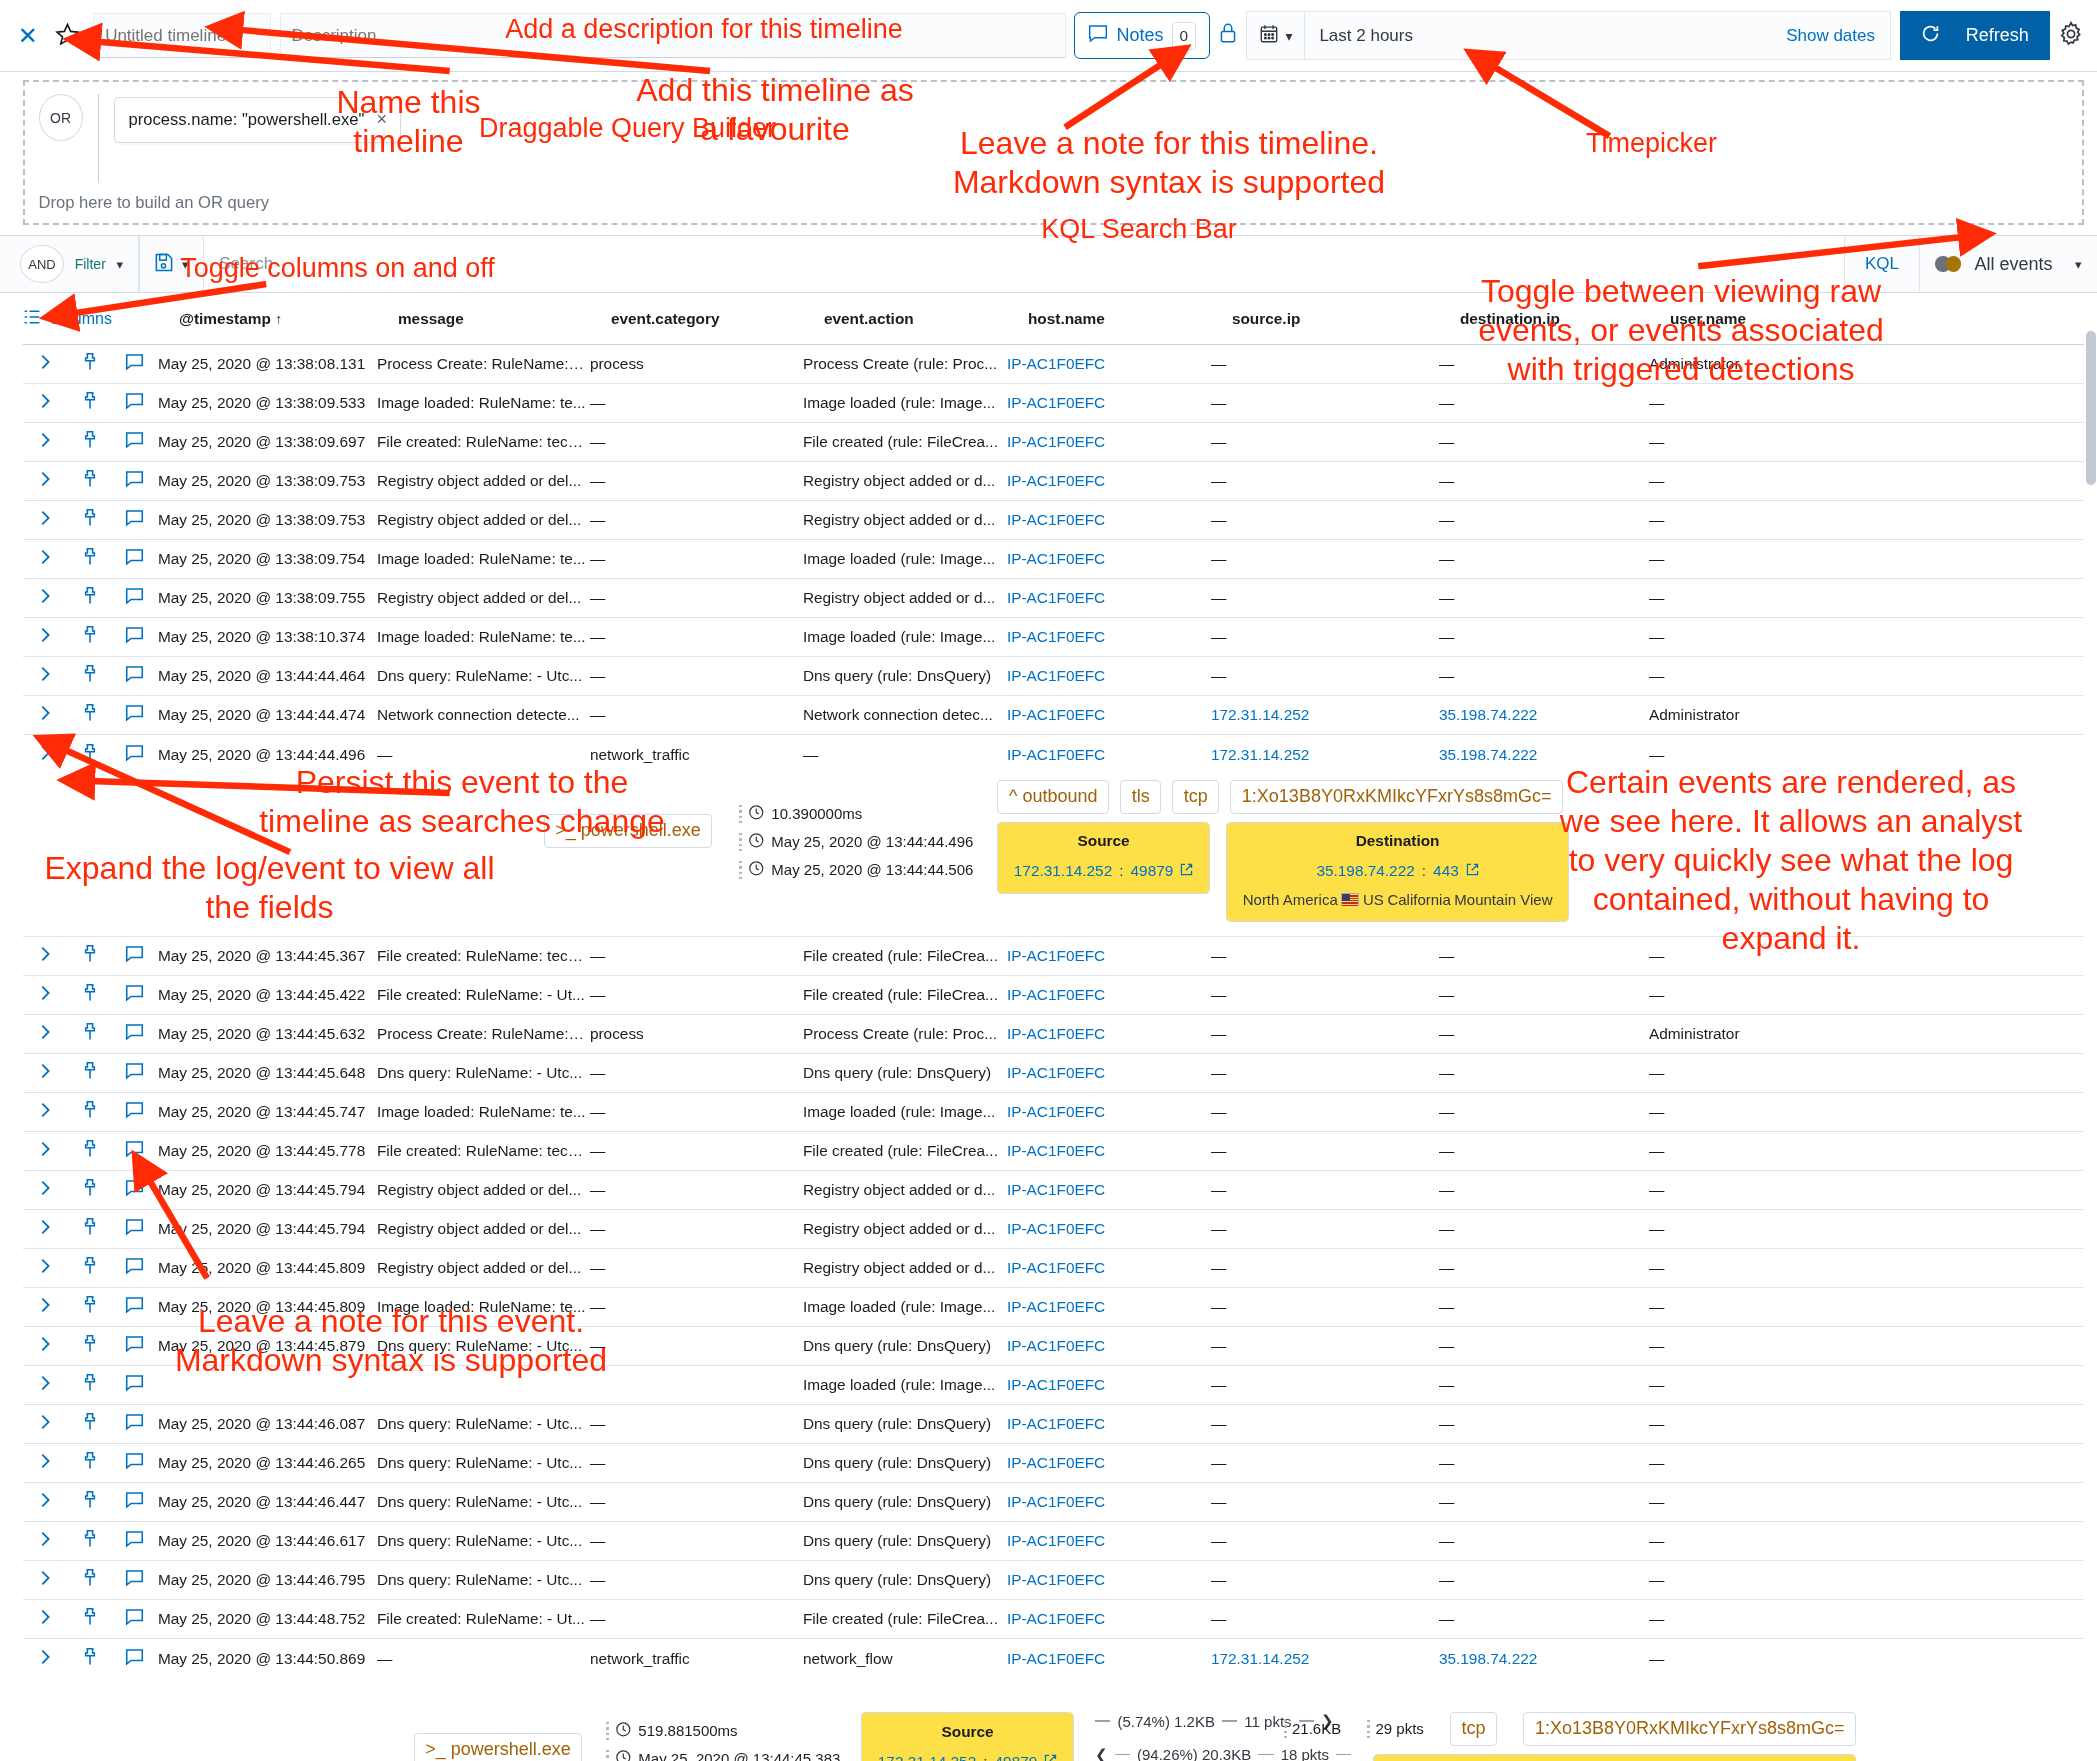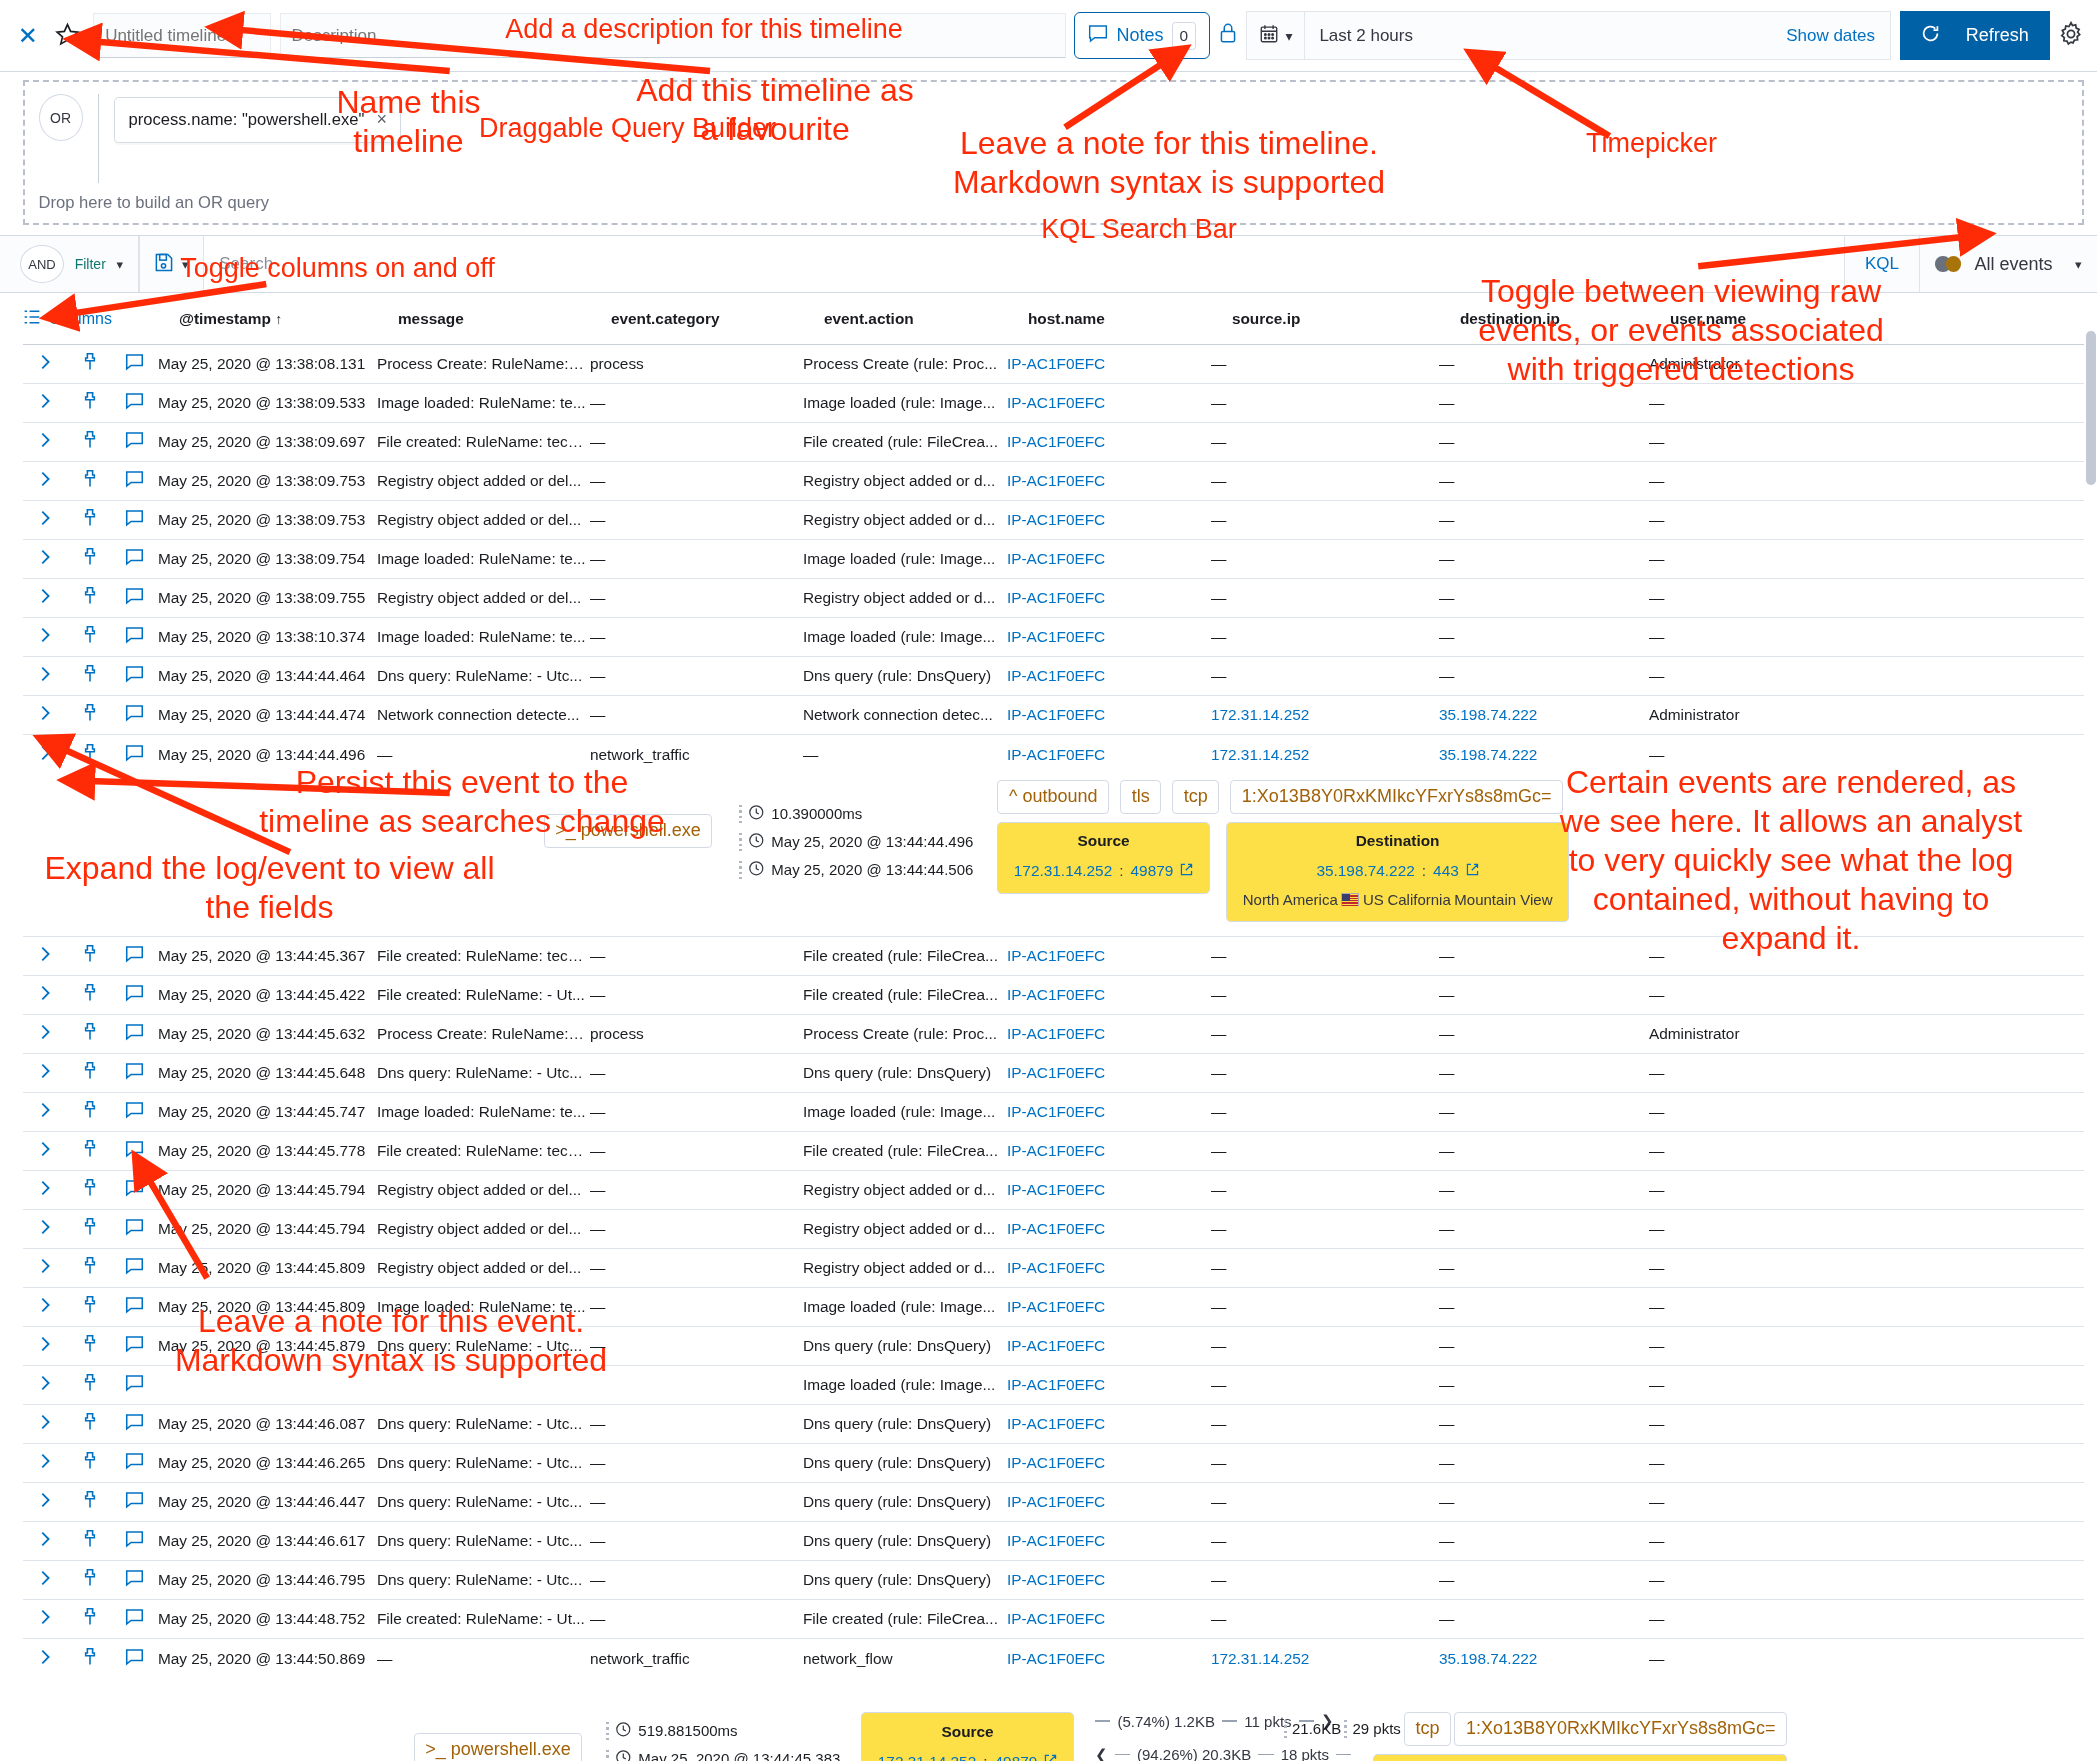--- a/index.html
+++ b/index.html
@@ -1396,21 +1396,21 @@
               <div class="sd-title">Source</div>
               <div class="sd-line"><span class="link">172.31.14.252</span>:<span class="link">49879</span><span class="ext"><svg viewBox="0 0 18 18" fill="none" stroke="#0071c2" stroke-width="1.7">
                     <path d="M7 2H2v14h14v-5M11 2h5v5M16 2L8 10"></path>
                   </svg></span></div>
             </div>
             <div class="arrows">
               <div class="arrline"><span class="dash"></span><span>(5.74%) 1.2KB</span><span class="dash"></span><span>11 pkts</span><span class="dash"></span>❯</div>
               <div class="arrline">❮<span class="dash"></span><span>(94.26%) 20.3KB</span><span class="dash"></span><span>18 pkts</span><span class="dash"></span></div>
             </div>
             <div>
-              <div style="display:flex;gap:3px;align-items:center;margin-bottom:8px;margin-left:-89px;">
+              <div style="display:flex;gap:26px;align-items:center;margin-bottom:8px;margin-left:-89px;">
                 <span class="dplain">21.6KB</span>
                 <span class="dplain">29 pkts</span>
                 <span class="dchip">tcp</span>
                 <span class="dchip">1:Xo13B8Y0RxKMIkcYFxrYs8s8mGc=</span>
               </div>
               <div class="srcdst-box"></div>
             </div>
           </div>
         </div>
       </div>

